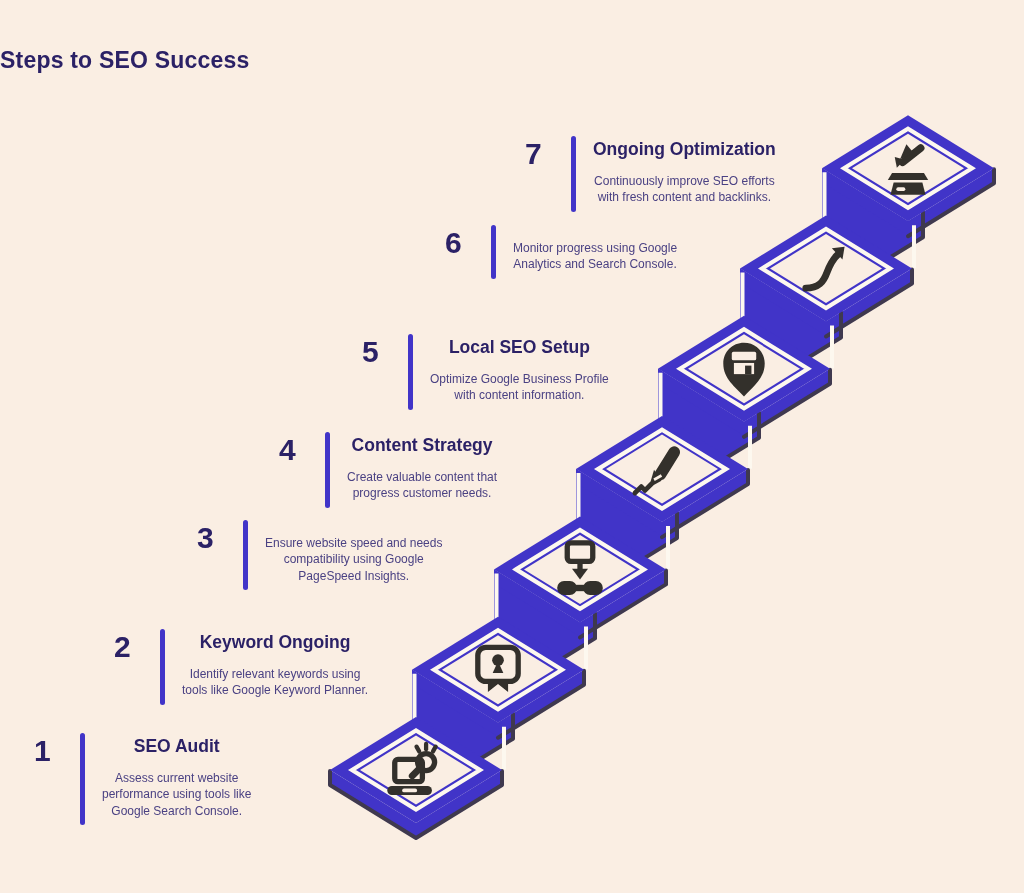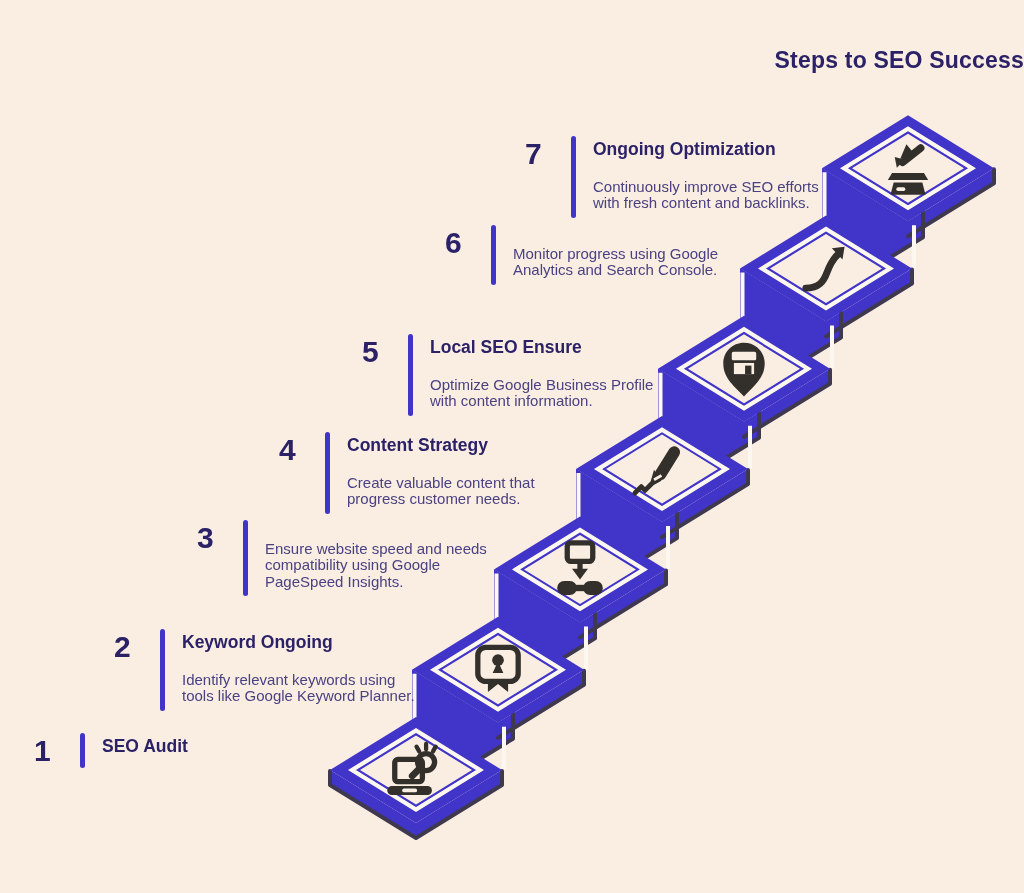--- a/index.html
+++ b/index.html
@@ -4,31 +4,31 @@
 <style>
   :root{
     --bg:#faeee3; --blue:#4134c8; --dark:#3f394f; --white:#fdf8ef;
     --heading:#2b2166; --body:#4a4183; --icon:#33302b;
   }
   html,body{margin:0;padding:0;}
   body{width:1024px;height:893px;overflow:hidden;background:var(--bg);
        font-family:"Liberation Sans", sans-serif;}
   .canvas{position:relative;width:1024px;height:893px;background:var(--bg);}
   #staircase{position:absolute;left:0;top:0;}
-  .main-title{position:absolute;left:0;right:0;top:47px;text-align:right;
-      font-size:23px;font-weight:700;color:var(--heading);letter-spacing:.2px;padding-left:35px;}
+  .main-title{position:absolute;left:0;right:0;top:47px;text-align:left;
+      font-size:23px;font-weight:700;color:var(--heading);letter-spacing:.2px;}
   .step-text{position:absolute;display:flex;align-items:flex-start;}
   .step-number{width:46px;font-size:30px;font-weight:700;color:var(--heading);
       line-height:1;padding-top:1px;}
   .step-bar{width:5px;border-radius:2.5px;background:var(--blue);
       align-self:stretch;margin:-2px 0;}
-  .step-copy{margin-left:17px;padding-bottom:4px;}
+  .step-copy{margin-left:17px;padding-bottom:4px;text-align:center;}
   .step-title{font-size:17.5px;font-weight:700;color:var(--heading);
       line-height:22px;white-space:pre-line;}
-  .step-desc{margin-top:19px;font-size:15px;color:var(--body);
+  .step-desc{margin-top:13px;font-size:12px;color:var(--body);
       line-height:16.4px;white-space:pre-line;}
   .icf{fill:var(--icon);}
   .ics{stroke:var(--icon);fill:none;}
   .icr{stroke-linecap:round;stroke-linejoin:round;}
   .icb{fill:var(--bg);}
 </style>
 </head>
 <body>
 
 <div class="canvas">
@@ -160,20 +160,23 @@
       </g>
     </svg>
 
   <div class="main-title">Steps to SEO Success</div>
 
   <div class="step-text" style="left:34px;top:735px;">
     <div class="step-number">1</div>
     <div class="step-bar"></div>
     <div class="step-copy">
       <div class="step-title">SEO Audit</div>
+      <div class="step-desc">Assess current website
+performance using tools like
+Google Search Console.</div>
     </div>
   </div>
   <div class="step-text" style="left:114px;top:631px;">
     <div class="step-number">2</div>
     <div class="step-bar"></div>
     <div class="step-copy">
       <div class="step-title">Keyword Ongoing</div>
       <div class="step-desc">Identify relevant keywords using
 tools like Google Keyword Planner.</div>
     </div>
@@ -193,21 +196,21 @@
     <div class="step-copy">
       <div class="step-title">Content Strategy</div>
       <div class="step-desc">Create valuable content that
 progress customer needs.</div>
     </div>
   </div>
   <div class="step-text" style="left:362px;top:336px;">
     <div class="step-number">5</div>
     <div class="step-bar"></div>
     <div class="step-copy">
-      <div class="step-title">Local SEO Ensure</div>
+      <div class="step-title">Local SEO Setup</div>
       <div class="step-desc">Optimize Google Business Profile
 with content information.</div>
     </div>
   </div>
   <div class="step-text" style="left:445px;top:227px;">
     <div class="step-number">6</div>
     <div class="step-bar"></div>
     <div class="step-copy">
       <div class="step-desc">Monitor progress using Google
 Analytics and Search Console.</div>

